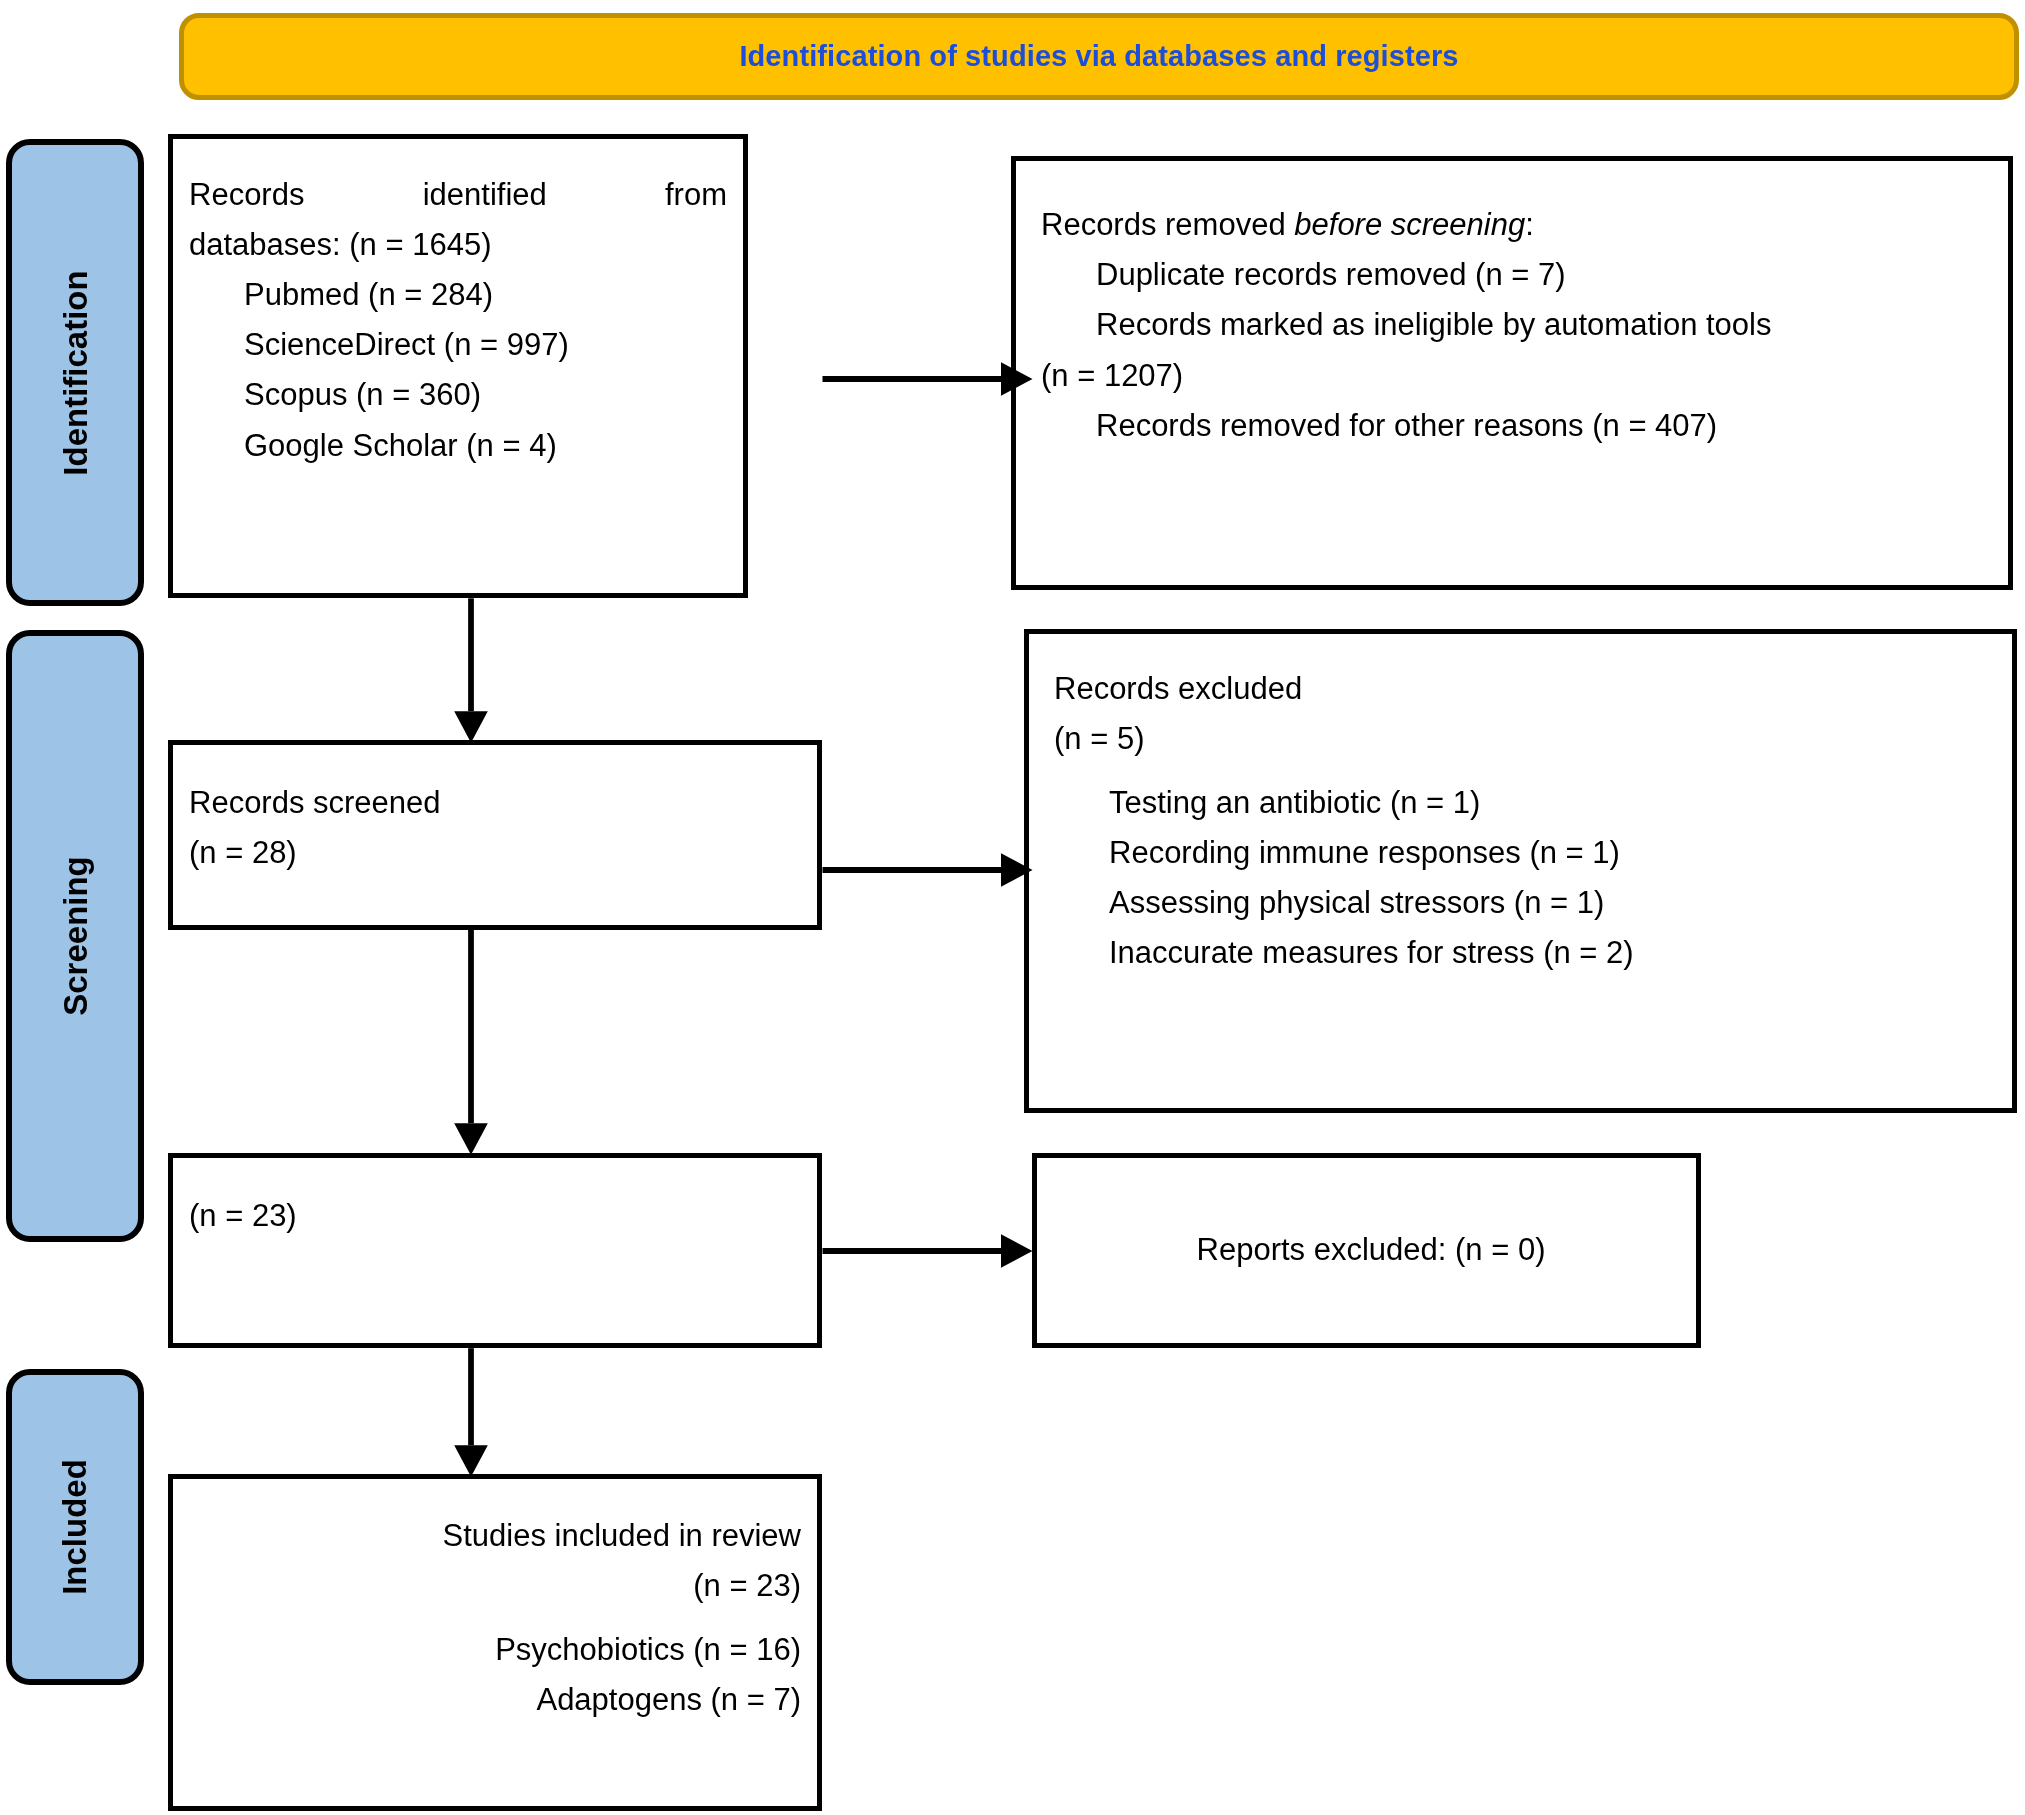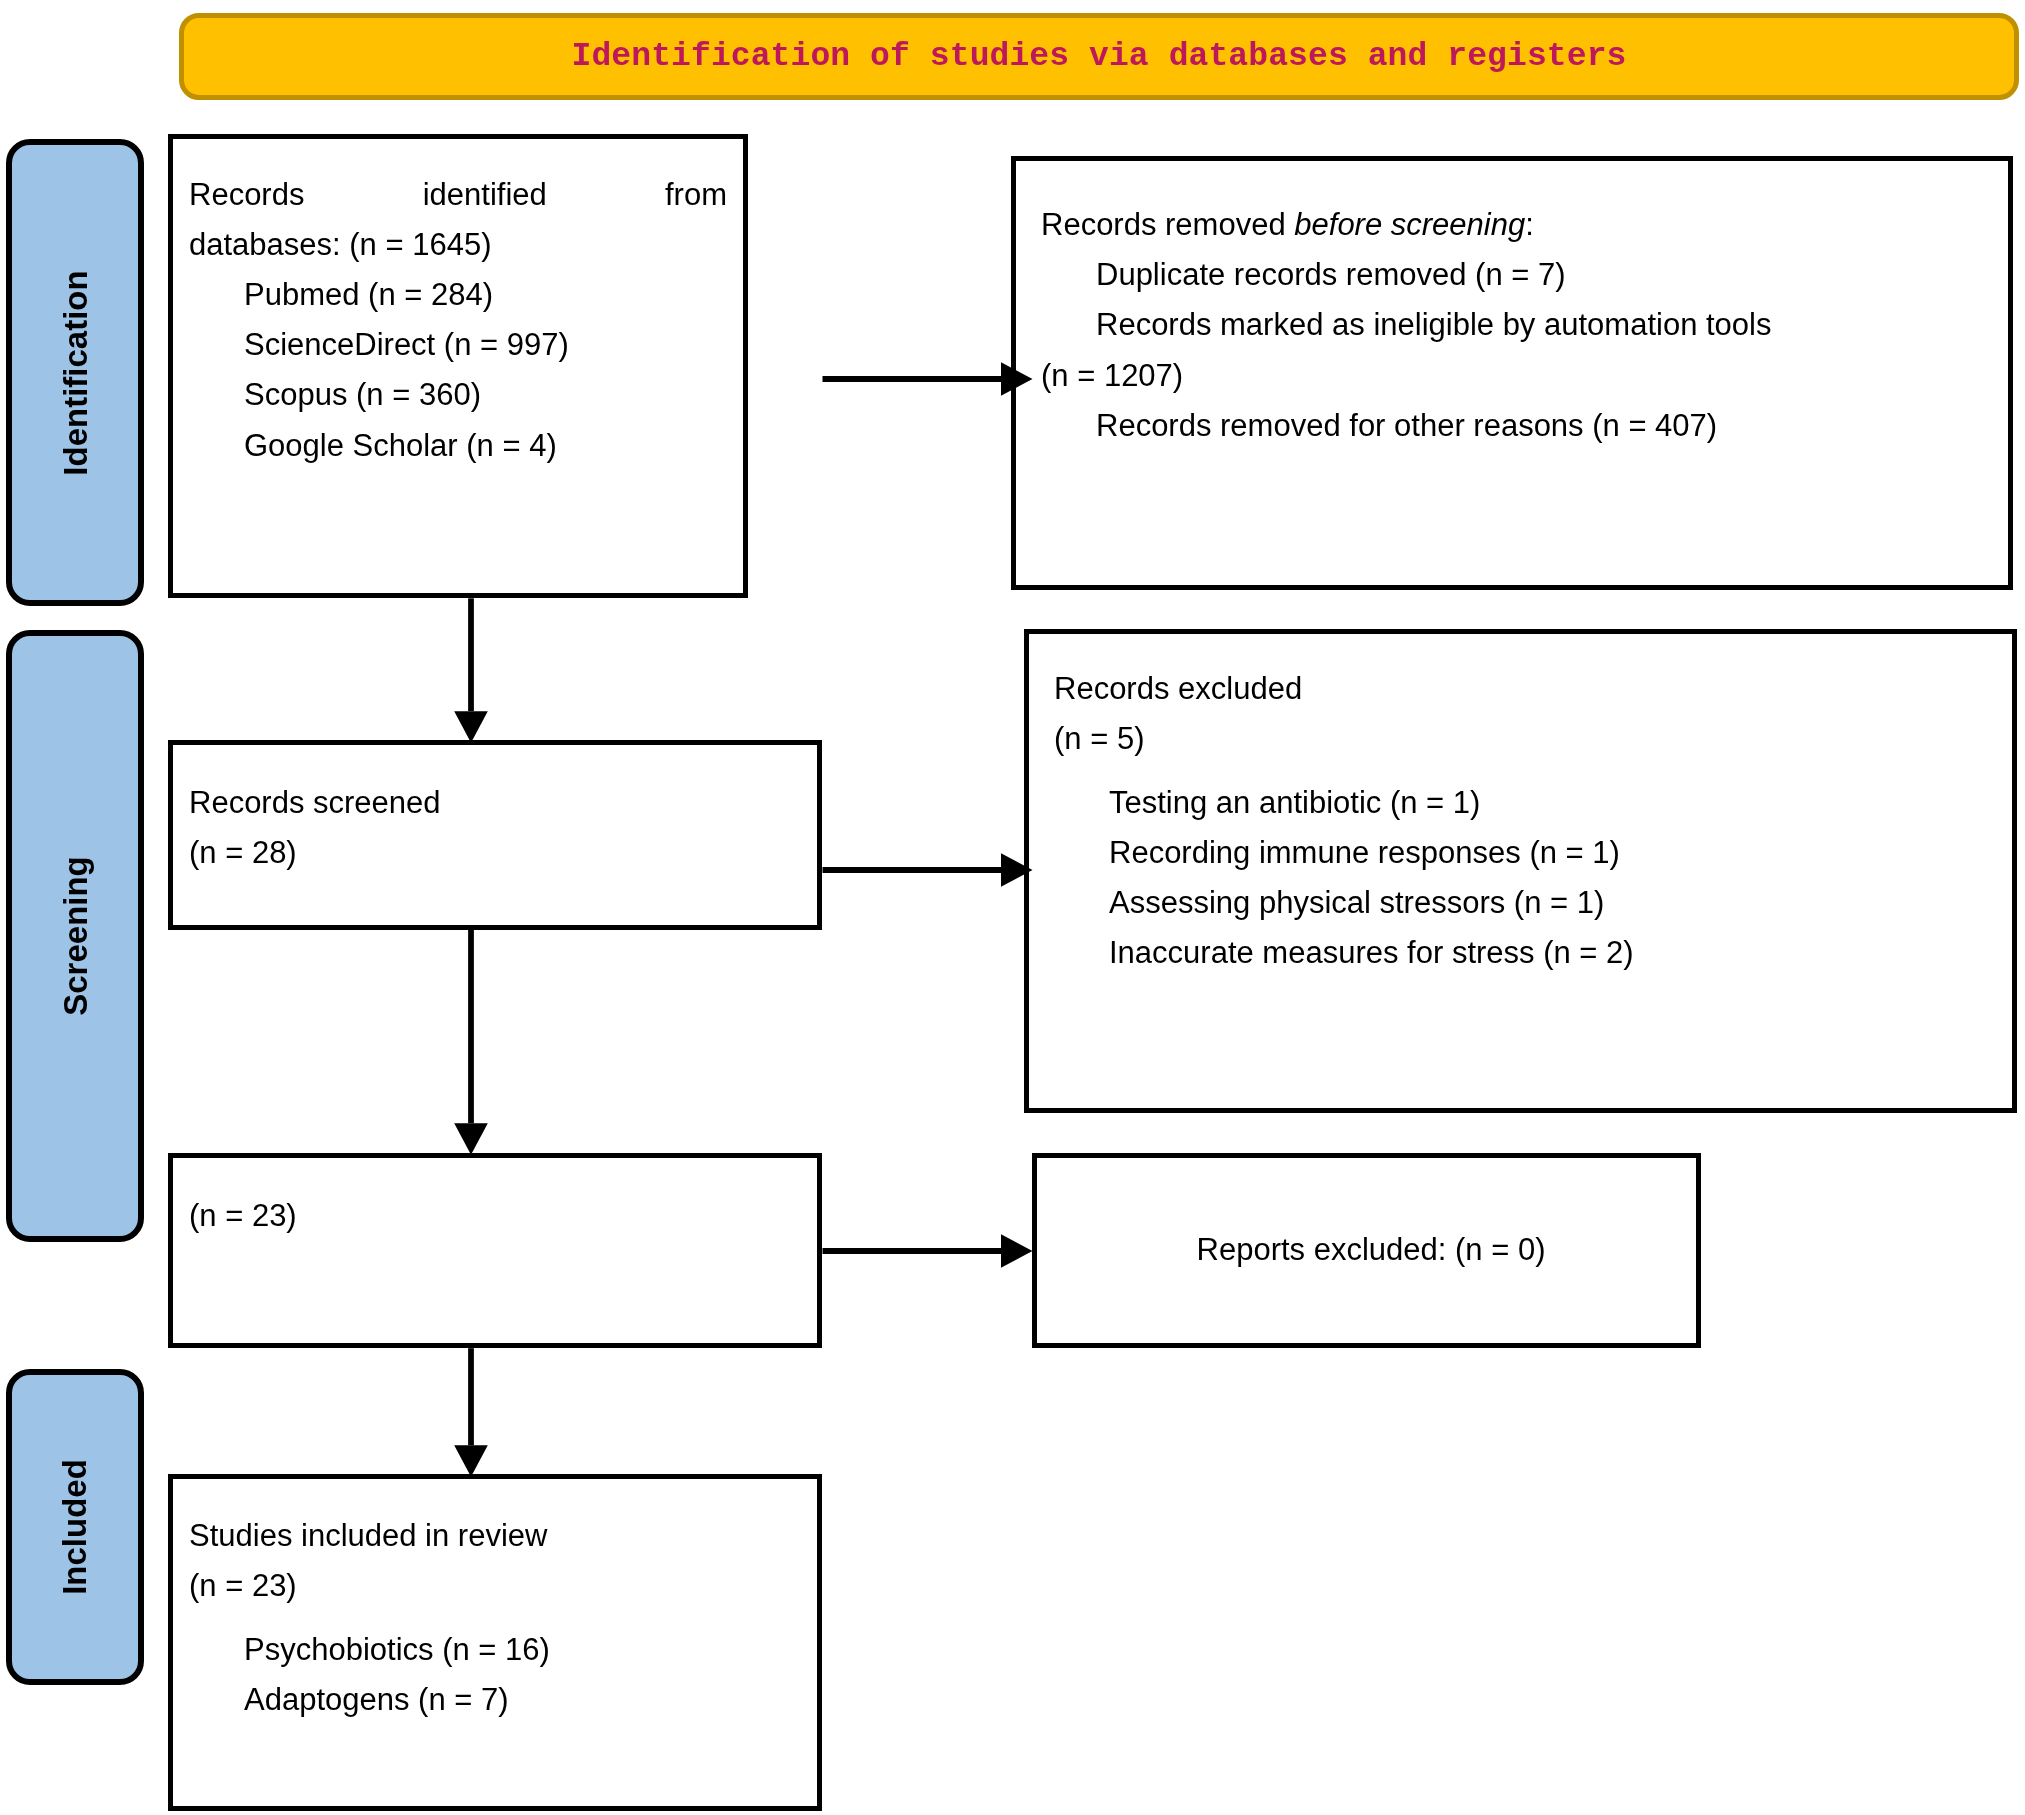--- a/index.html
+++ b/index.html
@@ -14,22 +14,22 @@
   .banner{
     position:absolute;
     left:179px;top:13px;width:1840px;height:87px;
     background:#FFC000;
     border:5.3px solid #BF9000;
     border-radius:20px;
     box-sizing:border-box;
     display:flex;align-items:center;justify-content:center;
   }
   .banner-title{
-    font-size:33px;font-weight:bold;letter-spacing:0.1px;
-    color:#be185d;white-space:nowrap;font-family:Liberation Mono, monospace;
+    font-size:29px;font-weight:bold;letter-spacing:0.1px;
+    color:#1d4ed8;white-space:nowrap;
   }
 
   
   .pill{
     position:absolute;left:6.3px;width:138px;
     background:#9DC3E6;
     border:6.3px solid #000000;
     border-radius:24px;
     box-sizing:border-box;
     display:flex;align-items:center;justify-content:center;
@@ -74,21 +74,21 @@
   #box-rep-excl  { left:1032px;top:1153px; width:669px; height:195px;justify-content:center; }
   #box-included  { left:168px; top:1474px; width:654px; height:337px; }
 
   
   #box-identified{ padding-top:30.5px; }
   #box-removed  { padding-top:39px; padding-left:25px; }
   #box-excluded { padding-top:29.5px; padding-left:25px; }
   #box-screened { padding-top:33px; }
   #box-assessed { padding-top:33px; }
   #box-rep-excl { display:flex; align-items:center; padding-left:25px;}
-  #box-included { padding-top:32px; }
+  #box-included { padding-top:32px;text-align:right; }
 
   
   .arrow{position:absolute;}
   .arrow svg{display:block;overflow:visible;}
 </style>
 </head>
 <body>
 
 <div class="stage">
 

